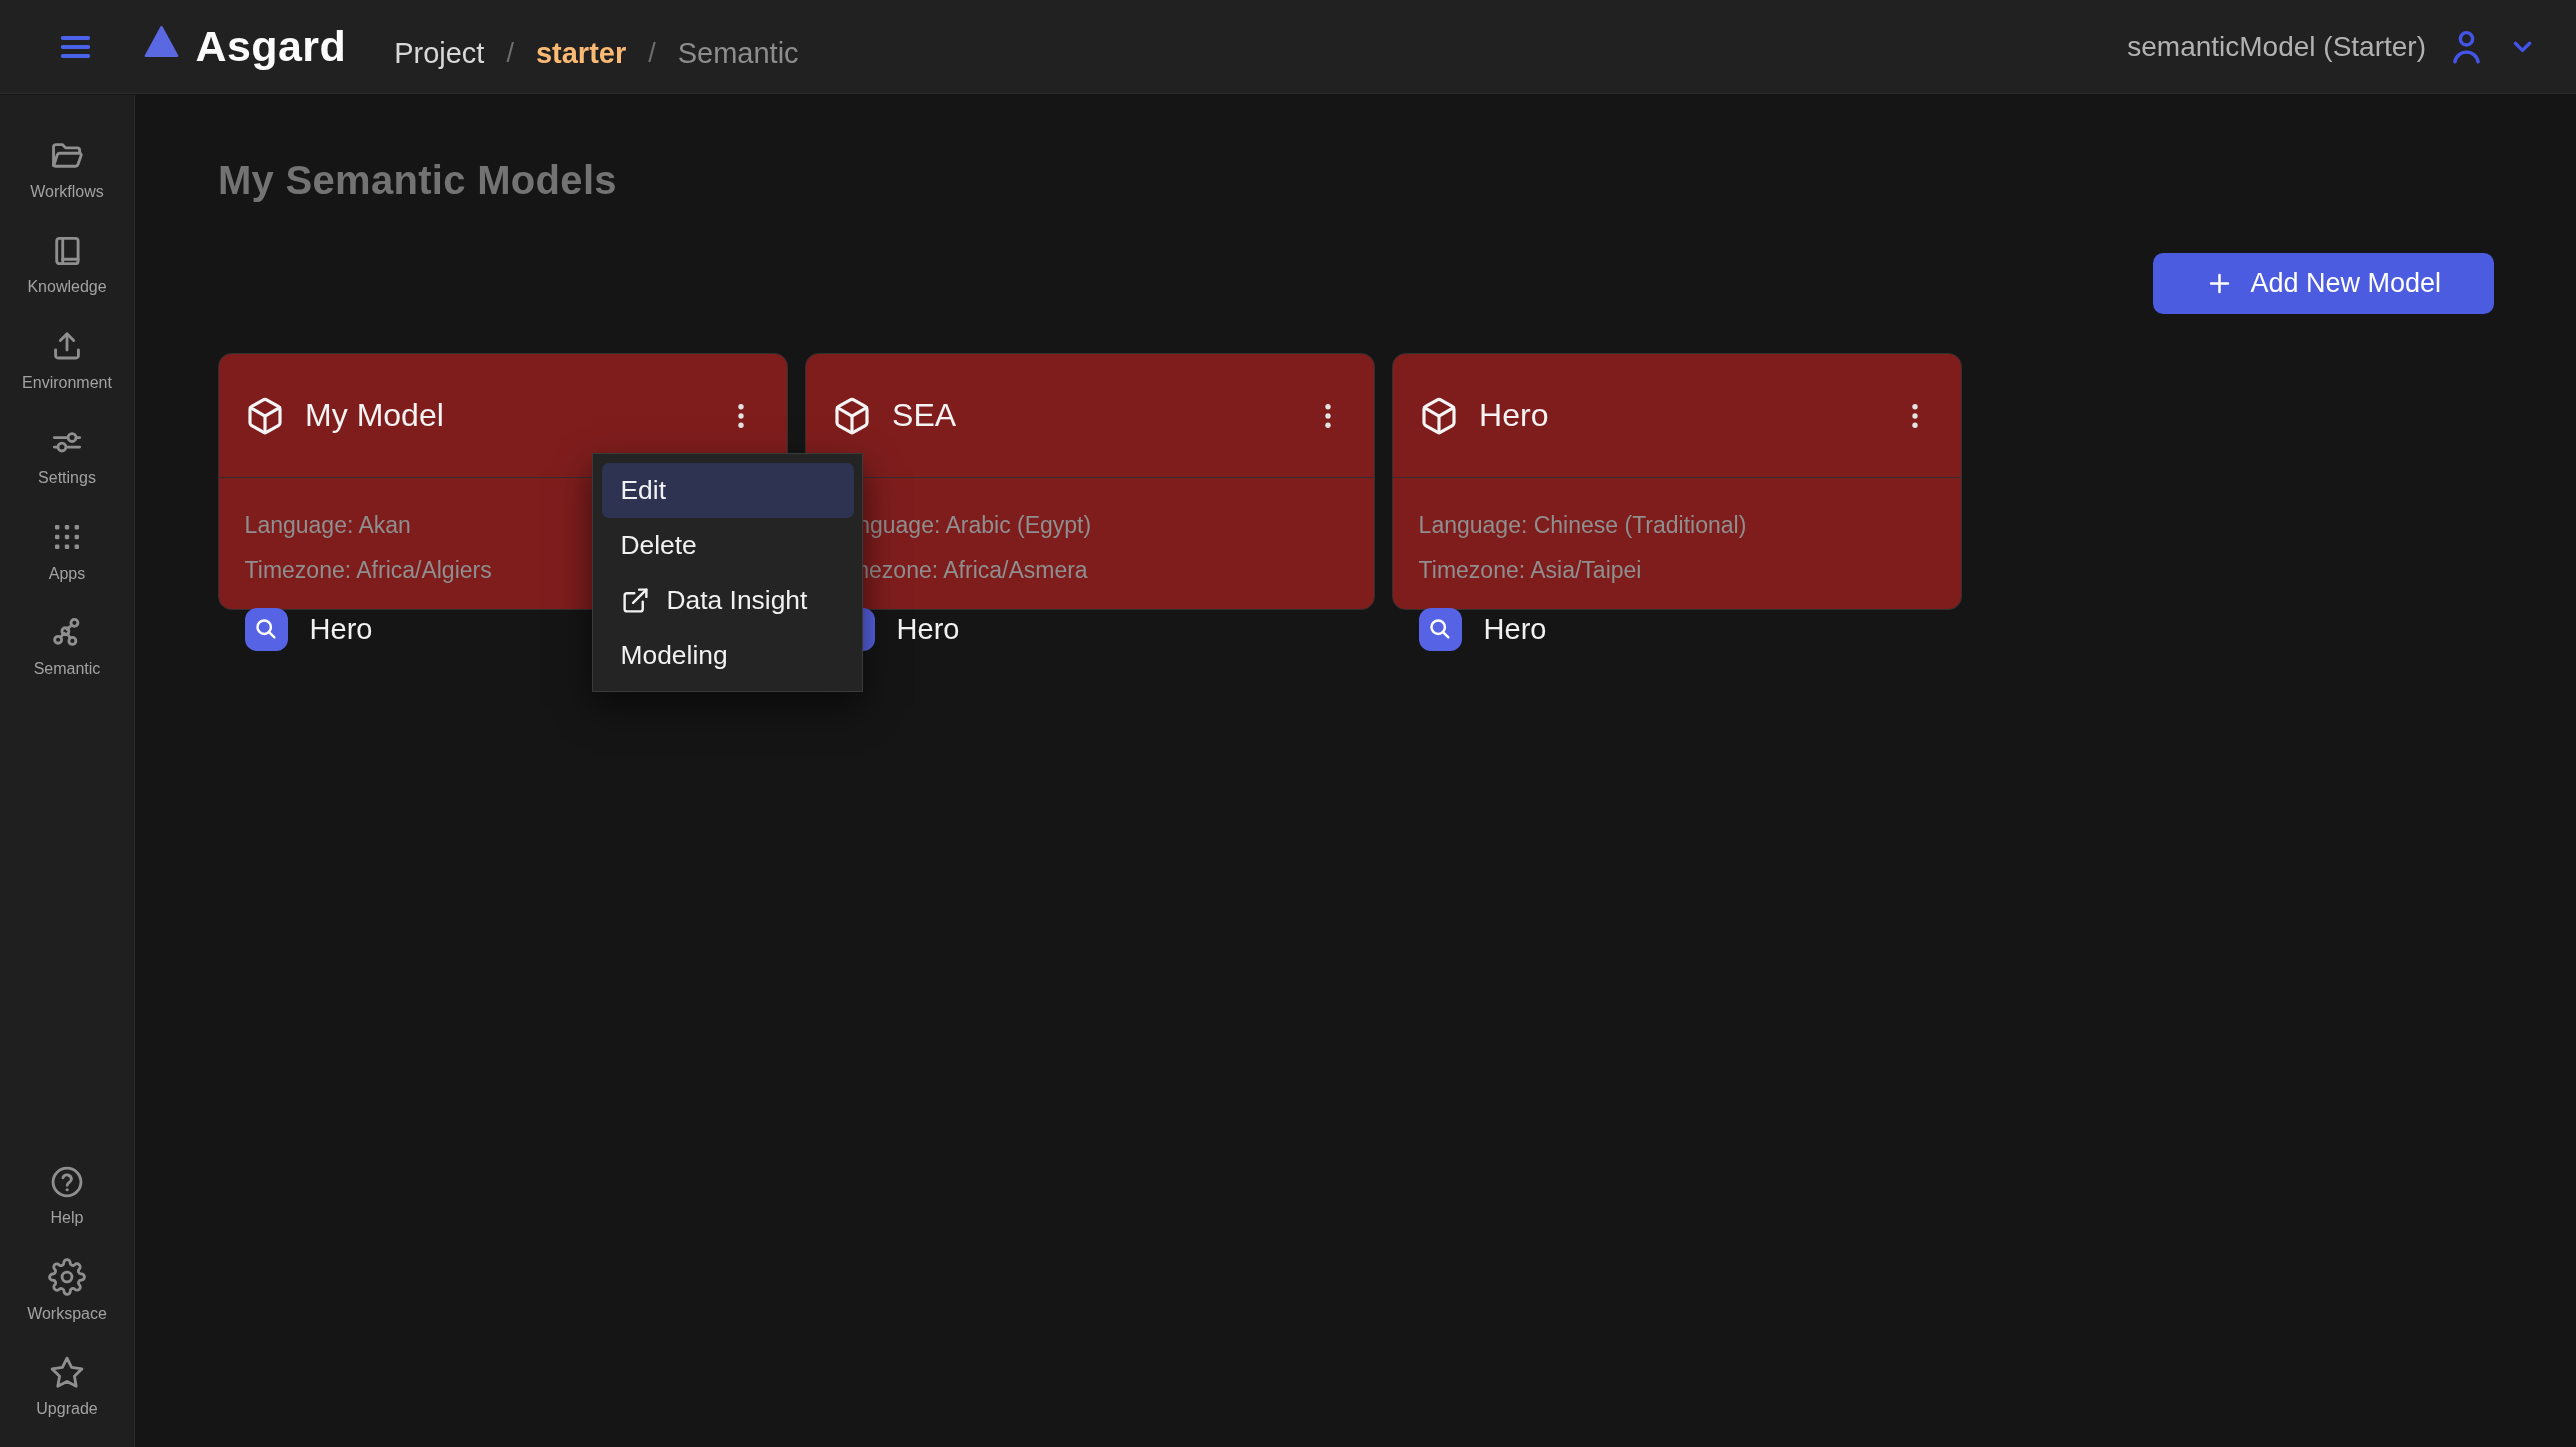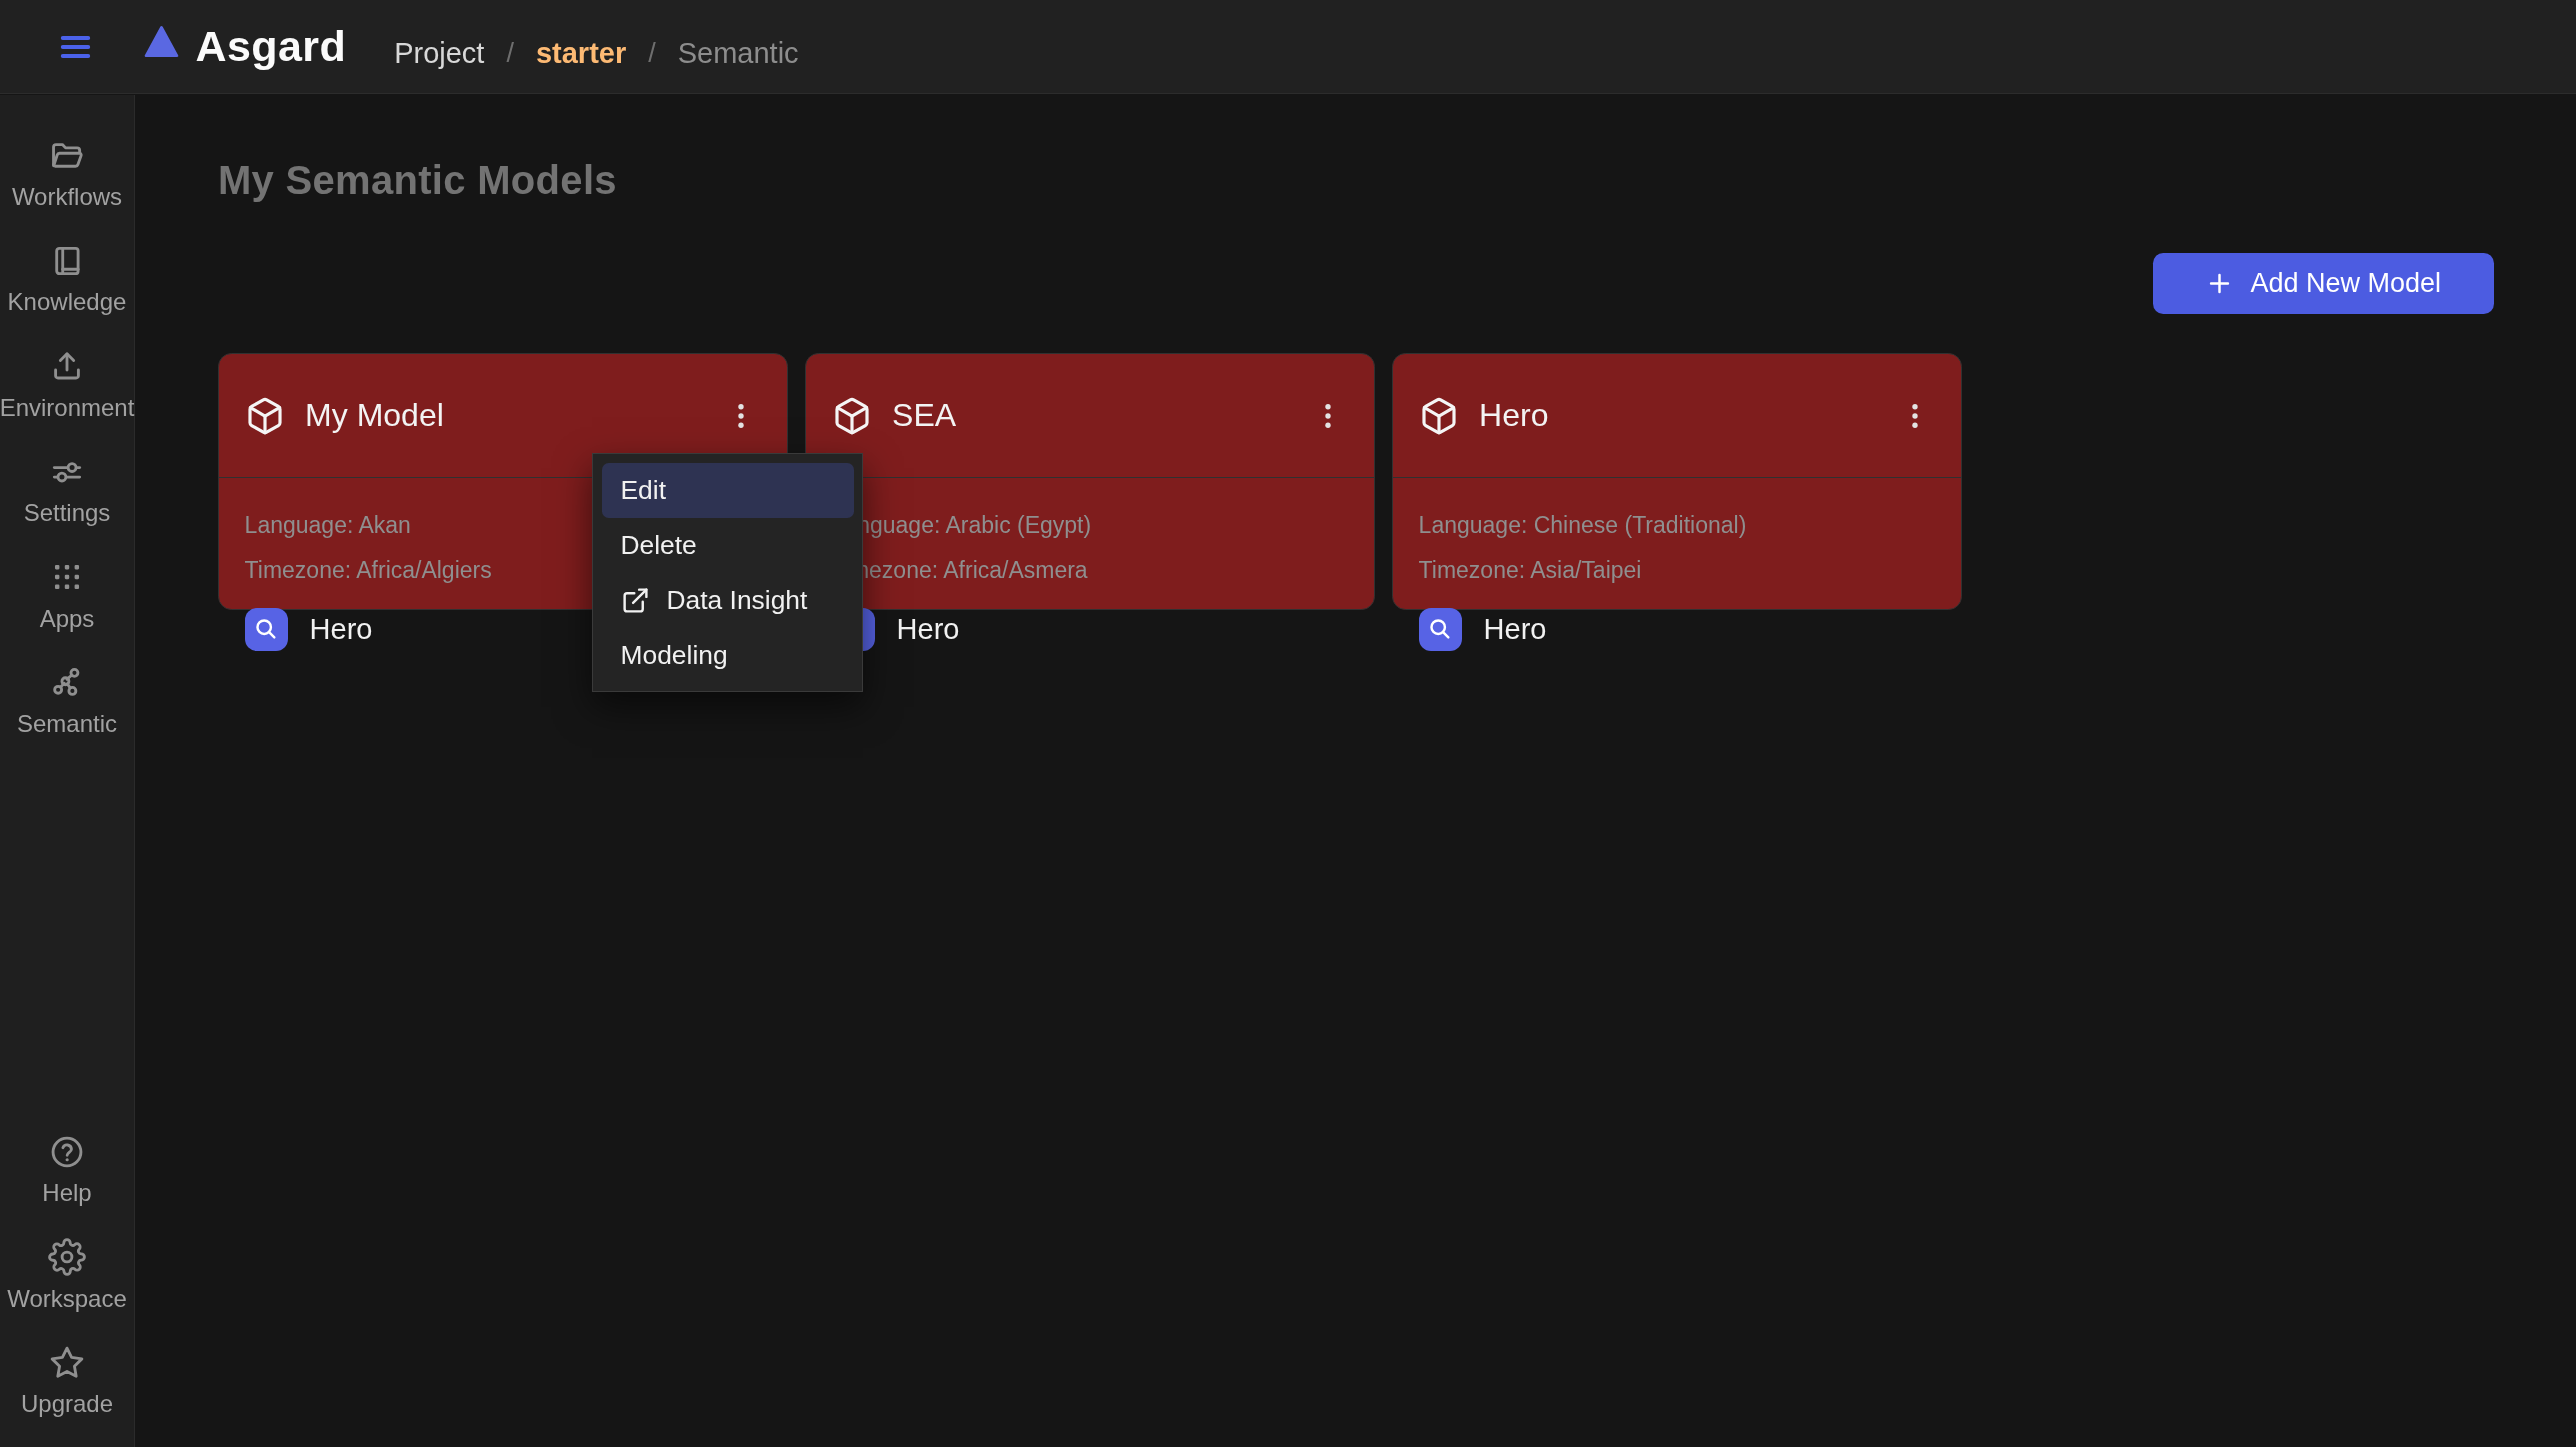--- a/index.html
+++ b/index.html
@@ -39,21 +39,21 @@
     position:absolute; top:95px; left:0; bottom:0; width:135px;
     background:#1f1f1f; border-right:0.9px solid #2b2b2b;
     display:flex; flex-direction:column; align-items:center; justify-content:space-between;
     padding:41px 0 29px; z-index:10;
   }
   .side-group { display:flex; flex-direction:column; align-items:center; gap:31px; width:100%; }
   .side-item { display:flex; flex-direction:column; align-items:center; gap:8.5px; width:100%; background:none; border:none; cursor:pointer; }
   .side-item .icon svg { width:38px; height:38px; stroke:#8f8f8f; stroke-width:1.8; fill:none; stroke-linecap:round; stroke-linejoin:round; }
   .side-item .icon svg .fill { fill:#8f8f8f; stroke:none; }
   .side-item .icon svg .mask { fill:#1f1f1f; }
-  .side-label { font-size:24px; color:#a2a2a2; font-family:"Liberation Sans", sans-serif; }
+  .side-label { font-size:16px; color:#a2a2a2; font-family:"Liberation Sans", sans-serif; }
 
   
   .main { position:absolute; top:95px; left:136px; right:0; bottom:0; background:#151515; }
   .page-title { position:absolute; left:82px; top:63px; font-size:40px; font-weight:700; letter-spacing:0.3px; color:#737373; }
   .add-button {
     position:absolute; top:158px; right:82px; height:61px;
     display:flex; align-items:center; gap:17px; padding:0 53px;
     background:#4c5ce1; color:#ffffff; border:none; border-radius:10.2px;
     font-size:27px; font-weight:500; font-family:"Liberation Sans", sans-serif; cursor:pointer;
   }
@@ -111,20 +111,38 @@
         </svg>
     </span>
     <span class="logo-text">Asgard</span>
   </div>
   <div class="breadcrumb">
     <span class="crumb-project">Project</span>
     <span class="crumb-sep">/</span>
     <span class="crumb-starter">starter</span>
     <span class="crumb-sep">/</span>
     <span class="crumb-current">Semantic</span>
+  </div>
+  <div class="header-right">
+    <span class="account-label">semanticModel (Starter)</span>
+    <button class="avatar">
+      <span>
+        <svg viewBox="0 0 24 24" width="41" height="41">
+            <circle cx="12" cy="7.5" r="3.6"></circle>
+            <path d="M5.2 21a6.9 6.9 0 0 1 13.6 0"></path>
+          </svg>
+      </span>
+    </button>
+    <button class="caret">
+      <span>
+        <svg viewBox="0 0 24 24" width="31" height="31">
+            <polyline points="6.5 9.5 12 15 17.5 9.5"></polyline>
+          </svg>
+      </span>
+    </button>
   </div>
 </div>
 
 <div class="sidebar">
   <div class="side-group">
 
     <button class="side-item">
       <span class="icon">
         <svg viewBox="0 0 24 24">
             <path d="M3.5 18.5V7a1.6 1.6 0 0 1 1.6-1.6h4l2 2.1h7.3A1.6 1.6 0 0 1 20 9.1v1.4"></path>

